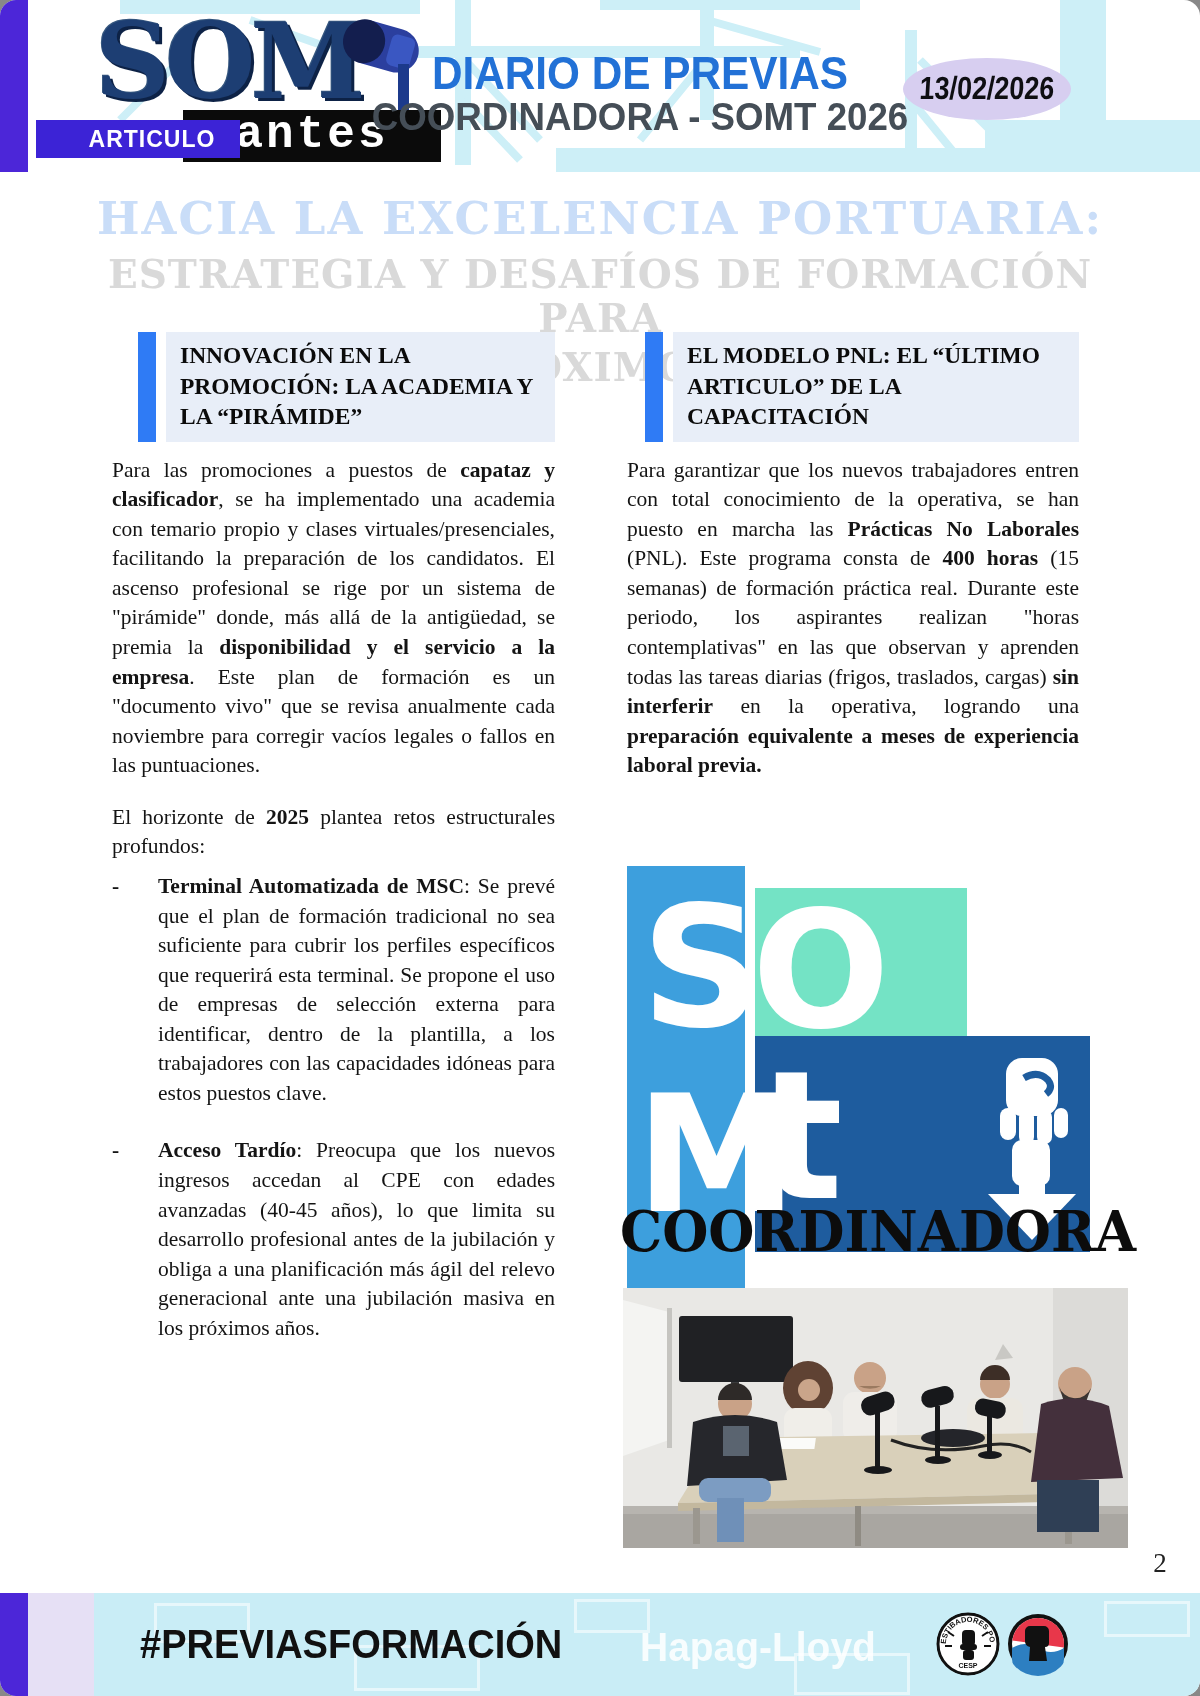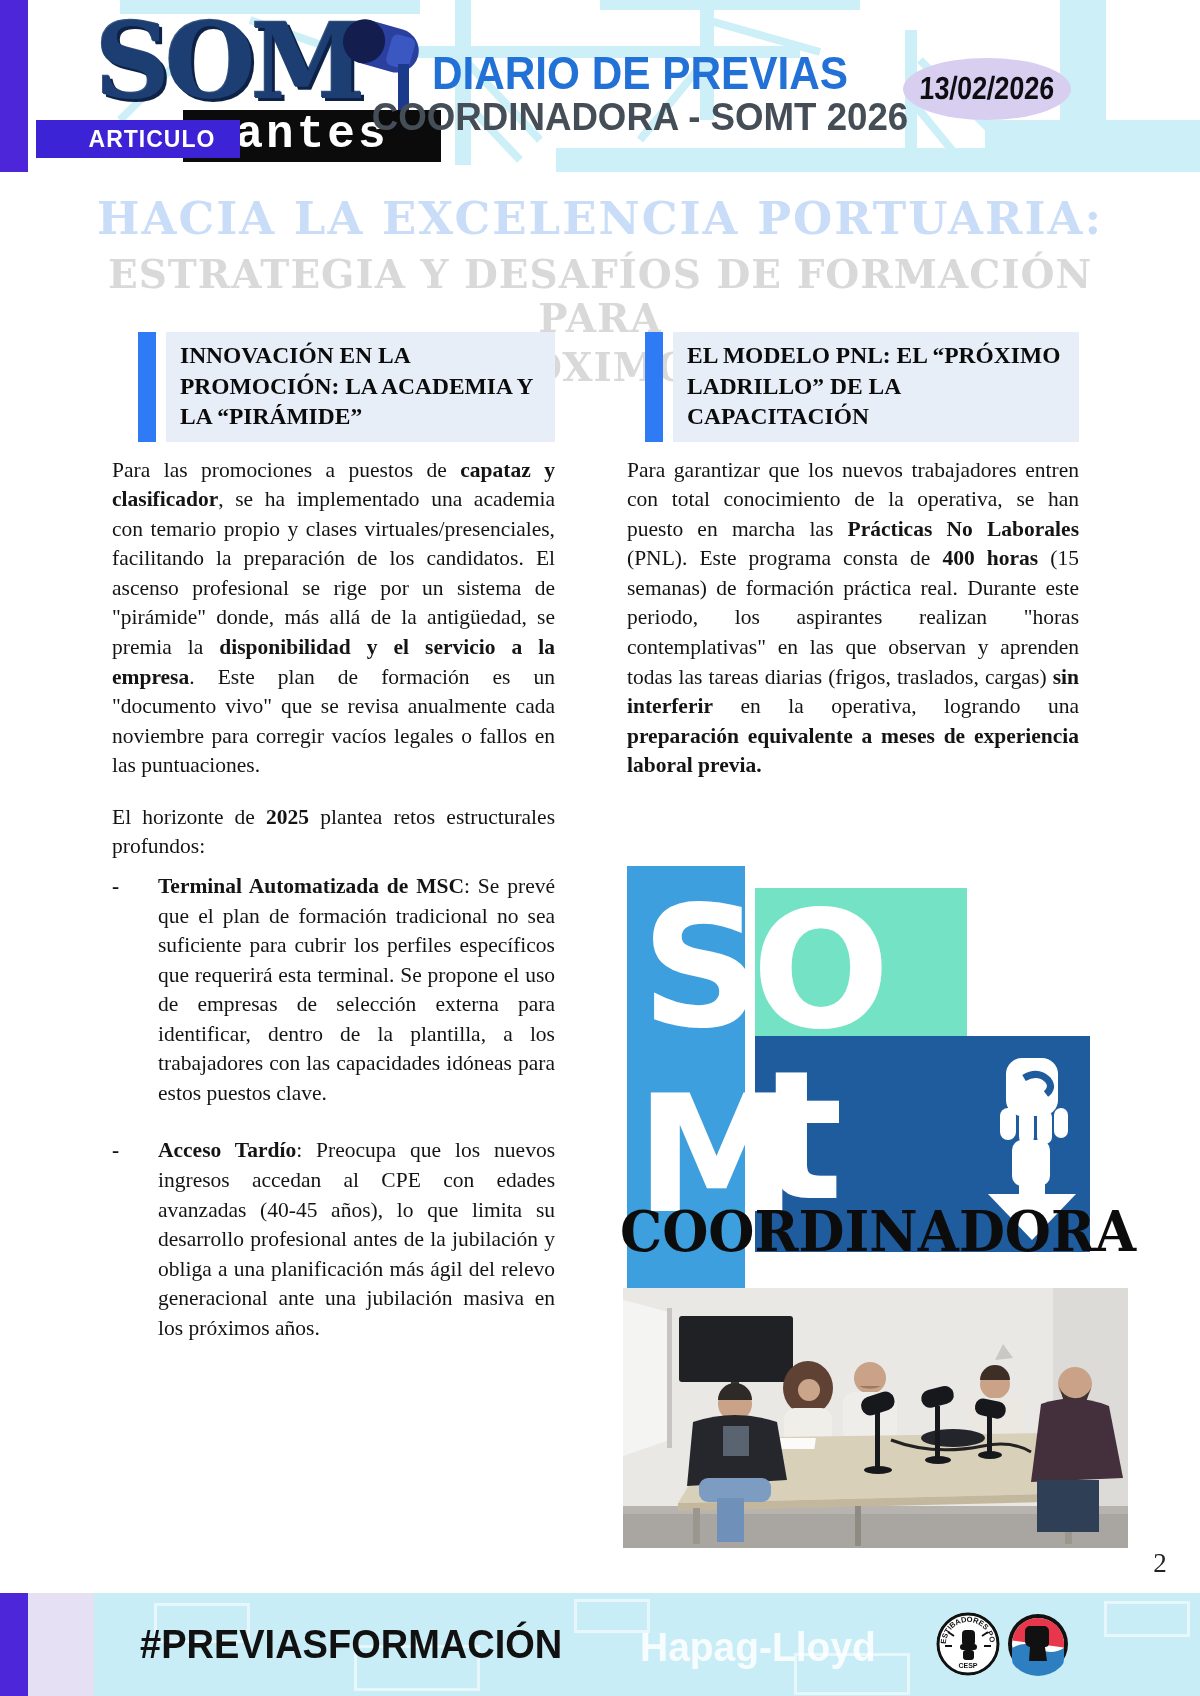--- a/index.html
+++ b/index.html
@@ -1,17 +1,17 @@
 <!DOCTYPE html>
 <html><head>
 <meta charset="utf-8">
 <style>
   html,body{margin:0;padding:0;background:#888;}
   #canvas{position:relative;width:1200px;height:1696px;background:#ffffff;overflow:hidden;
-          font-family:"Liberation Serif",serif;margin:0 auto;}
+          font-family:"Liberation Serif",serif;margin:0 auto;border-radius:16px;}
   .abs{position:absolute;}
 
   
   .top-strip{left:0;top:0;width:28px;height:172px;background:#4c26d8;}
   .crane-bg{left:0;top:0;width:1200px;height:185px;pointer-events:none;}
   .som-word{left:95;top:6px;left:95px;font-family:"DejaVu Serif",serif;font-weight:bold;
             font-size:104px;line-height:112px;color:#1d3e73;letter-spacing:-5px;
             text-shadow:3px 3px 0 #0d2246,-1px -1px 0 #36577f;}
   .mic-svg{left:330px;top:16px;width:112px;height:122px;}
   .estiba-box{left:183px;top:110px;width:258px;height:52px;background:#0b0b0b;color:#fff;
@@ -155,21 +155,21 @@
     </div>
     <div class="bullet" style="margin-top:26px;">
       <div class="bullet-marker">-</div>
       <div class="bullet-text"><b>Acceso Tardío</b><span>: Preocupa que los nuevos ingresos accedan al CPE con edades avanzadas (40-45 años), lo que limita su desarrollo profesional antes de la jubilación y obliga a una planificación más ágil del relevo generacional ante una jubilación masiva en los próximos años.</span></div>
     </div>
   </div>
 
   <div class="abs col-right">
     <div class="sec-header">
       <div class="sec-bar"></div>
-      <div class="sec-title">EL MODELO PNL: EL “PRÓXIMO LADRILLO” DE LA CAPACITACIÓN</div>
+      <div class="sec-title">EL MODELO PNL: EL “ÚLTIMO ARTICULO” DE LA CAPACITACIÓN</div>
     </div>
     <div class="body-par" style="margin-left:30px;"><span>Para garantizar que los nuevos trabajadores entren con total conocimiento de la operativa, se han puesto en marcha las </span><b>Prácticas No Laborales</b><span> (PNL). Este programa consta de </span><b>400 horas</b><span> (15 semanas) de formación práctica real. Durante este periodo, los aspirantes realizan "horas contemplativas" en las que observan y aprenden todas las tareas diarias (frigos, traslados, cargas) </span><b>sin interferir</b><span> en la operativa, logrando una </span><b>preparación equivalente a meses de experiencia laboral previa.</b></div>
   </div>
 
   <div class="abs lg-lightblue"></div>
   <div class="abs lg-mint"></div>
   <div class="abs lg-darkblue"></div>
   <div class="abs lg-letter lg-S">S</div>
   <div class="abs lg-letter lg-O">O</div>
   <div class="abs lg-letter lg-M">M</div>

